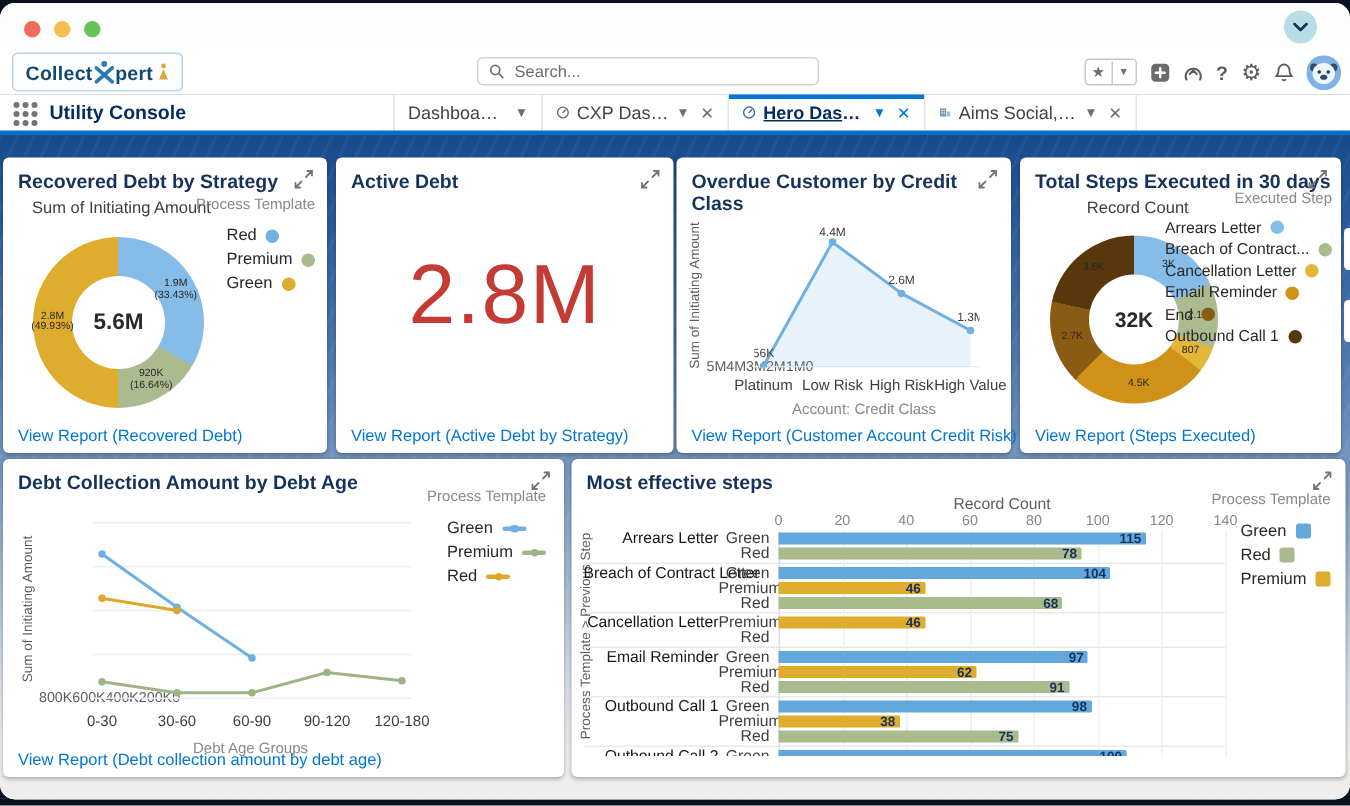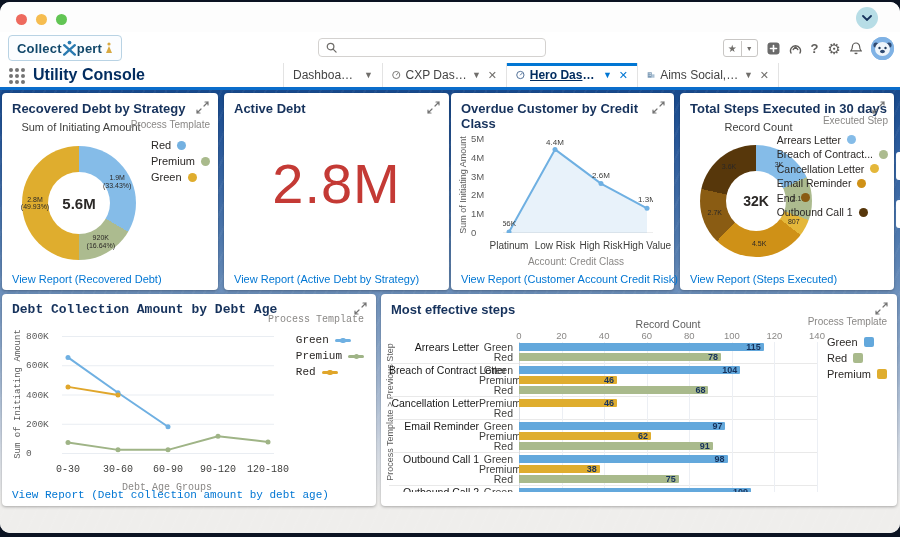--- a/index.html
+++ b/index.html
@@ -20,36 +20,36 @@
   .star-btn{display:flex;align-items:center;border:1px solid #c9c7c5;border-radius:3px;height:16px;}
   .star-btn .cell{padding:0 4px;font-size:10px;color:#706e6b;line-height:15px;}
   .star-btn .cell+.cell{border-left:1px solid #c9c7c5;}
   .hicon{color:#5f5d5a;font-size:13px;line-height:13px;display:flex;align-items:center;justify-content:center;cursor:pointer;}
   .avatar{width:23px;height:23px;border-radius:50%;overflow:hidden;background:#8cb6dd;cursor:pointer;}
   
   .navbar{position:absolute;top:61px;left:0;right:0;height:24px;background:#fff;display:flex;align-items:stretch;}
   .nav-underline{position:absolute;top:85px;left:0;right:0;height:3px;background:#0a6dcb;}
   .waffle{display:grid;grid-template-columns:repeat(3,4px);grid-gap:2px;margin:5px 8px 0 9px;cursor:pointer;height:16px;}
   .waffle i{width:4px;height:4px;background:#747474;border-radius:50%;}
-  .appname{font-size:16px;font-weight:700;color:#032d60;line-height:24px;margin-right:8px;white-space:nowrap;}
+  .appname{font-size:13px;font-weight:700;color:#032d60;line-height:24px;margin-right:8px;white-space:nowrap;}
   .tab{display:flex;align-items:center;gap:5px;padding:0 9px;border-left:1px solid #e3e3e3;font-size:12px;color:#444;cursor:pointer;white-space:nowrap;position:relative;min-width:0;}
   .tab:last-child{border-right:1px solid #e3e3e3;}
   .tab .tlabel{overflow:hidden;text-overflow:ellipsis;}
   .tab.active{color:#032d60;font-weight:600;}
   .tab.active::before{content:"";position:absolute;top:0;left:0;right:0;height:3px;background:#0176d3;}
   .tab.active .tlabel{text-decoration:underline;}
   .tab .x{font-size:11px;color:#706e6b;padding-left:2px;}
   .tab.active .x,.tab.active .chev{color:#0176d3;}
   .chev{color:#706e6b;font-size:9px;}
   .gap{width:130px;display:flex;align-items:center;}
   
   .dashboard{position:absolute;top:88px;left:0;right:0;bottom:0;
     background:linear-gradient(180deg,#17498c 0%,#2a5a9c 12%,#4c77ad 32%,#8aa6c9 58%,#d9dfe8 82%,#efeeec 93%,#efeeec 100%);}
   .dashboard::after{content:"";position:absolute;inset:0;background:repeating-linear-gradient(115deg,rgba(255,255,255,.045) 0 2px,transparent 2px 10px);pointer-events:none;}
-  .panel{position:absolute;background:#fff;border-radius:4px;box-shadow:0 1px 3px rgba(0,0,0,.3);z-index:1;}
+  .panel{position:absolute;background:#fff;border-radius:4px;box-shadow:0 1px 3px rgba(0,0,0,.3);z-index:1;margin-top:12px;}
   .panel-title{position:absolute;top:8px;left:10px;font-size:13px;font-weight:700;color:#16325c;}
   .expand-btn{position:absolute;top:8px;right:9px;width:13px;height:13px;cursor:pointer;}
   .view-report{position:absolute;left:10px;bottom:5px;font-size:11px;color:#0176d3;font-weight:500;cursor:pointer;text-decoration:none;white-space:nowrap;}
   .chart-subtitle{position:absolute;font-size:11px;color:#3e3e3c;text-align:center;}
   
   .legend{position:absolute;display:flex;flex-direction:column;align-items:flex-end;}
   .legend-title{font-size:10px;color:#8a8886;margin-bottom:5px;}
   .legend-row{display:flex;align-items:center;gap:6px;margin-top:4px;}
   .legend-row .legend-label{font-size:11px;color:#2b2826;}
   .legend.small .legend-row .legend-label{font-size:10.5px;}
@@ -62,21 +62,21 @@
   
   .donut{position:absolute;}
   .donut .ring{position:absolute;inset:0;border-radius:50%;}
   .donut .hole{position:absolute;left:50%;top:50%;transform:translate(-50%,-50%);background:#fff;border-radius:50%;}
   .donut-center{position:absolute;left:50%;top:50%;transform:translate(-50%,-50%);font-weight:700;color:#2b2826;}
   .slice-label{position:absolute;transform:translate(-50%,-50%);font-size:7px;line-height:7.5px;color:#2b2826;text-align:center;white-space:nowrap;}
   
   .kpi-value{position:absolute;top:58px;left:0;right:0;text-align:center;font-size:56px;color:#c43a35;letter-spacing:1px;}
   
   .ylabel-rot{position:absolute;font-size:9px;color:#5c5c5c;white-space:nowrap;transform:translate(-50%,-50%) rotate(-90deg);}
-  .yticks{position:absolute;display:flex;flex-direction:column;justify-content:space-between;align-items:flex-start;font-size:9.5px;color:#5c5c5c;}
+  .yticks{position:absolute;display:flex;flex-direction:row;justify-content:space-between;align-items:flex-end;font-size:9.5px;color:#5c5c5c;}
   .xlabels{position:absolute;}
   .xlabels span{position:absolute;transform:translateX(-50%);font-size:10px;color:#3e3e3c;white-space:nowrap;}
   .axis-caption{position:absolute;font-size:10px;color:#8a8886;text-align:center;}
   
   .hbar-axis-title{position:absolute;font-size:10.5px;color:#5c5c5c;text-align:center;}
   .hbar-ticks{position:absolute;height:10px;}
   .hbar-ticks span{position:absolute;transform:translateX(-50%);font-size:9.5px;color:#8a8886;}
   .hbar-rows{position:absolute;overflow:hidden;}
   .plot-grid{position:absolute;top:0;bottom:0;}
   .plot-grid i{position:absolute;top:0;bottom:0;width:1px;background:#eceff4;}
@@ -118,20 +118,21 @@
       <svg width="8" height="12" viewBox="0 0 8 12" style="margin-left:2px">
         <circle cx="4" cy="2" r="1.6" fill="#d8a942"></circle>
           <path d="M4 4 L1 11 h6 z" fill="#d8a942"></path>
       </svg>
     </div>
     <div class="searchbox">
       <svg width="11" height="11" viewBox="0 0 12 12">
         <circle cx="5" cy="5" r="3.6" fill="none" stroke="#706e6b" stroke-width="1.4"></circle>
           <path d="M8 8l3 3" stroke="#706e6b" stroke-width="1.4" stroke-linecap="round"></path>
       </svg>
+      <input type="text" placeholder="Search..." style="">
     </div>
     <div class="hdr-actions">
       <span class="star-btn">
         <span class="cell">★</span>
         <span class="cell" style="font-size:7px;">▼</span>
       </span>
       <span class="hicon">
         <svg width="13" height="13" viewBox="0 0 13 13">
             <rect x="0.5" y="0.5" width="12" height="12" rx="3" fill="#6b6b6b"></rect>
             <path d="M6.5 3.5v6M3.5 6.5h6" stroke="#fff" stroke-width="1.6" stroke-linecap="round"></path>
@@ -362,21 +363,21 @@
             </div>
             <div class="legend-row">
               <span class="legend-label">Outbound Call 1</span>
               <span class="swatch circle" style="background: rgb(87, 55, 11);"></span>
             </div>
           </div>
       </div>
       <a class="view-report">View Report (Steps Executed)</a>
     </div>
 
-    <div class="panel" style="left:2px;top:204px;width:374px;height:212px;font-family:Liberation Mono, monospace;">
+    <div class="panel" style="left:2px;top:204px;width:374px;height:212px;">
       <div class="panel-title">Debt Collection Amount by Debt Age</div>
       <span class="expand-btn">
         <svg width="13" height="13" viewBox="0 0 13 13">
             <g stroke="#747474" stroke-width="1.2" fill="none" stroke-linecap="round">
               <path d="M8 5l4-4M12 4V1H9M5 8l-4 4M1 9v3h3"></path>
             </g>
           </svg>
       </span>
       <div class="ylabel-rot" style="left:16px;top:100px;">Sum of Initiating Amount</div>
       <div class="yticks" style="left:24px;width:30px;top:37px;height:128px;">

